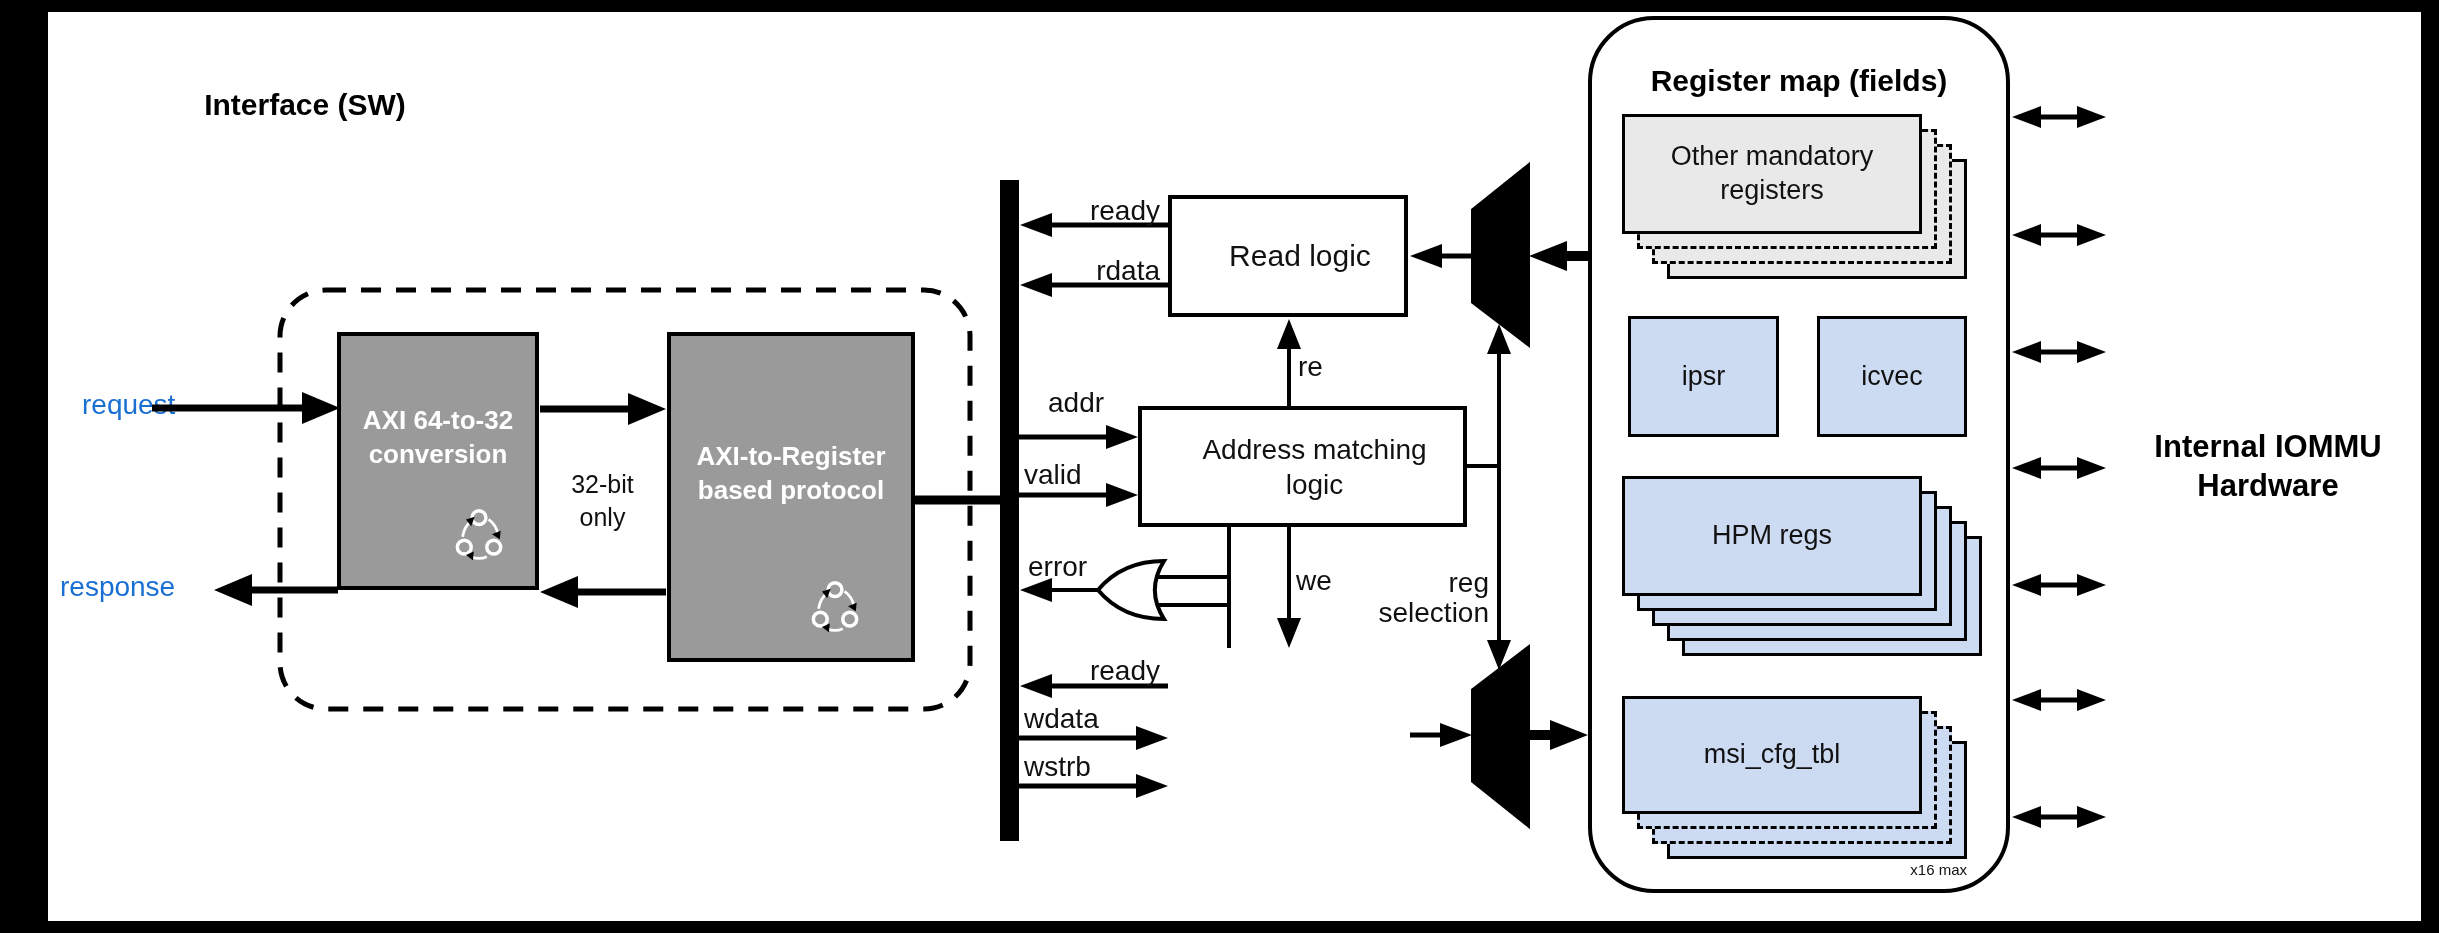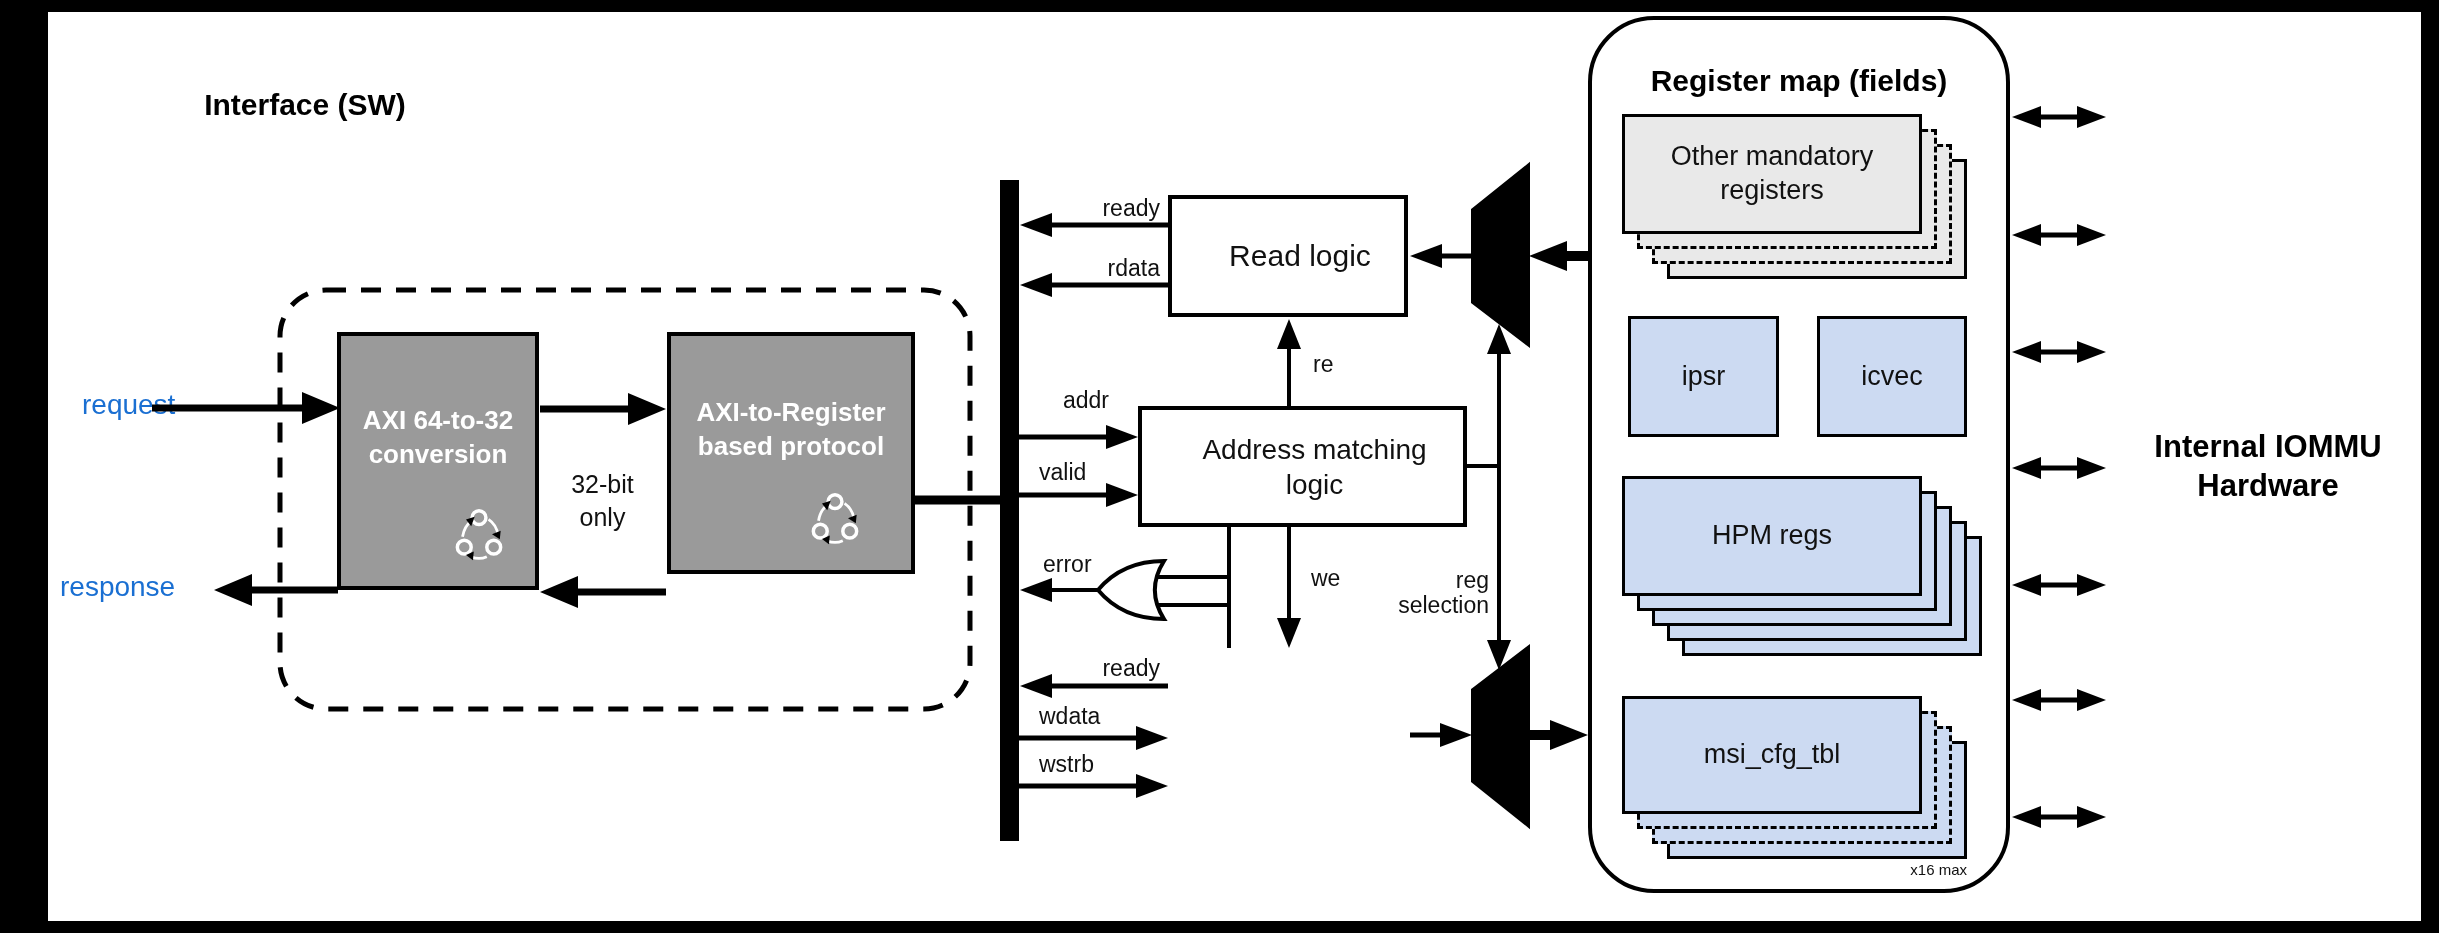--- a/index.html
+++ b/index.html
@@ -8,21 +8,21 @@
     --register-blue:#ccdaf2;
     --register-gray:#e9e9e9;
     --line-black:#000000;
     --canvas-white:#ffffff;
   }
   *{margin:0;padding:0;box-sizing:border-box;}
   html,body{width:2439px;height:933px;background:#000;font-family:"Liberation Sans",sans-serif;}
   #stage{position:absolute;left:0;top:0;width:2439px;height:933px;background:#000;overflow:hidden;}
   #canvas{position:absolute;left:48px;top:12px;width:2373px;height:909px;background:var(--canvas-white);}
   .lbl{position:absolute;color:#111;line-height:1.08;}
-  .sig{font-size:23px;color:#111;padding-left:15px;}
+  .sig{font-size:28px;color:#111;}
   .right{text-align:right;}
   .blue{color:var(--blue-label);font-size:28px;}
   .sw-title{font-size:30px;font-weight:bold;line-height:1.25;text-align:center;color:#000;}
   .hw-title{font-size:31px;font-weight:bold;line-height:1.25;text-align:center;color:#000;}
   .graybox{position:absolute;background:var(--block-gray);border:4px solid #000;display:flex;align-items:center;justify-content:center;}
   .graybox .txt{color:#fff;font-size:26px;font-weight:bold;text-align:center;line-height:1.3;margin-top:-46px;}
   .cycle-icon{position:absolute;bottom:22px;}
   .logicbox{position:absolute;background:#fff;border:4px solid #000;display:flex;align-items:center;justify-content:center;padding-left:24px;}
   .logicbox .txt{font-size:30px;color:#111;text-align:center;line-height:1.25;}
   #regpanel{position:absolute;left:1588px;top:16px;width:422px;height:877px;background:#fff;border:4px solid #000;border-radius:66px;}
@@ -71,21 +71,21 @@
         <polygon points="15,56 24,52 23,62"></polygon>
       </g>
     </svg>
   </div>
 
   <div class="lbl note" style="left:545px;top:468px;width:115px;">
     <div>32-bit</div>
     <div>only</div>
   </div>
 
-  <div class="graybox" style="left:667px;top:332px;width:248px;height:242px;">
+  <div class="graybox" style="left:667px;top:332px;width:248px;height:330px;">
     <div class="txt">
       <div>AXI-to-Register</div>
       <div>based protocol</div>
     </div>
     <svg class="cycle-icon" style="left:138px;" width="52" height="58" viewBox="0 0 60 66">
       <g fill="none" stroke="#fff" stroke-width="4">
         <circle cx="30" cy="13" r="8"></circle>
           <circle cx="13" cy="47" r="8"></circle>
           <circle cx="47" cy="47" r="8"></circle>
         <path d="M 11 35 Q 13 23 21 17" stroke-width="3.2"></path>

